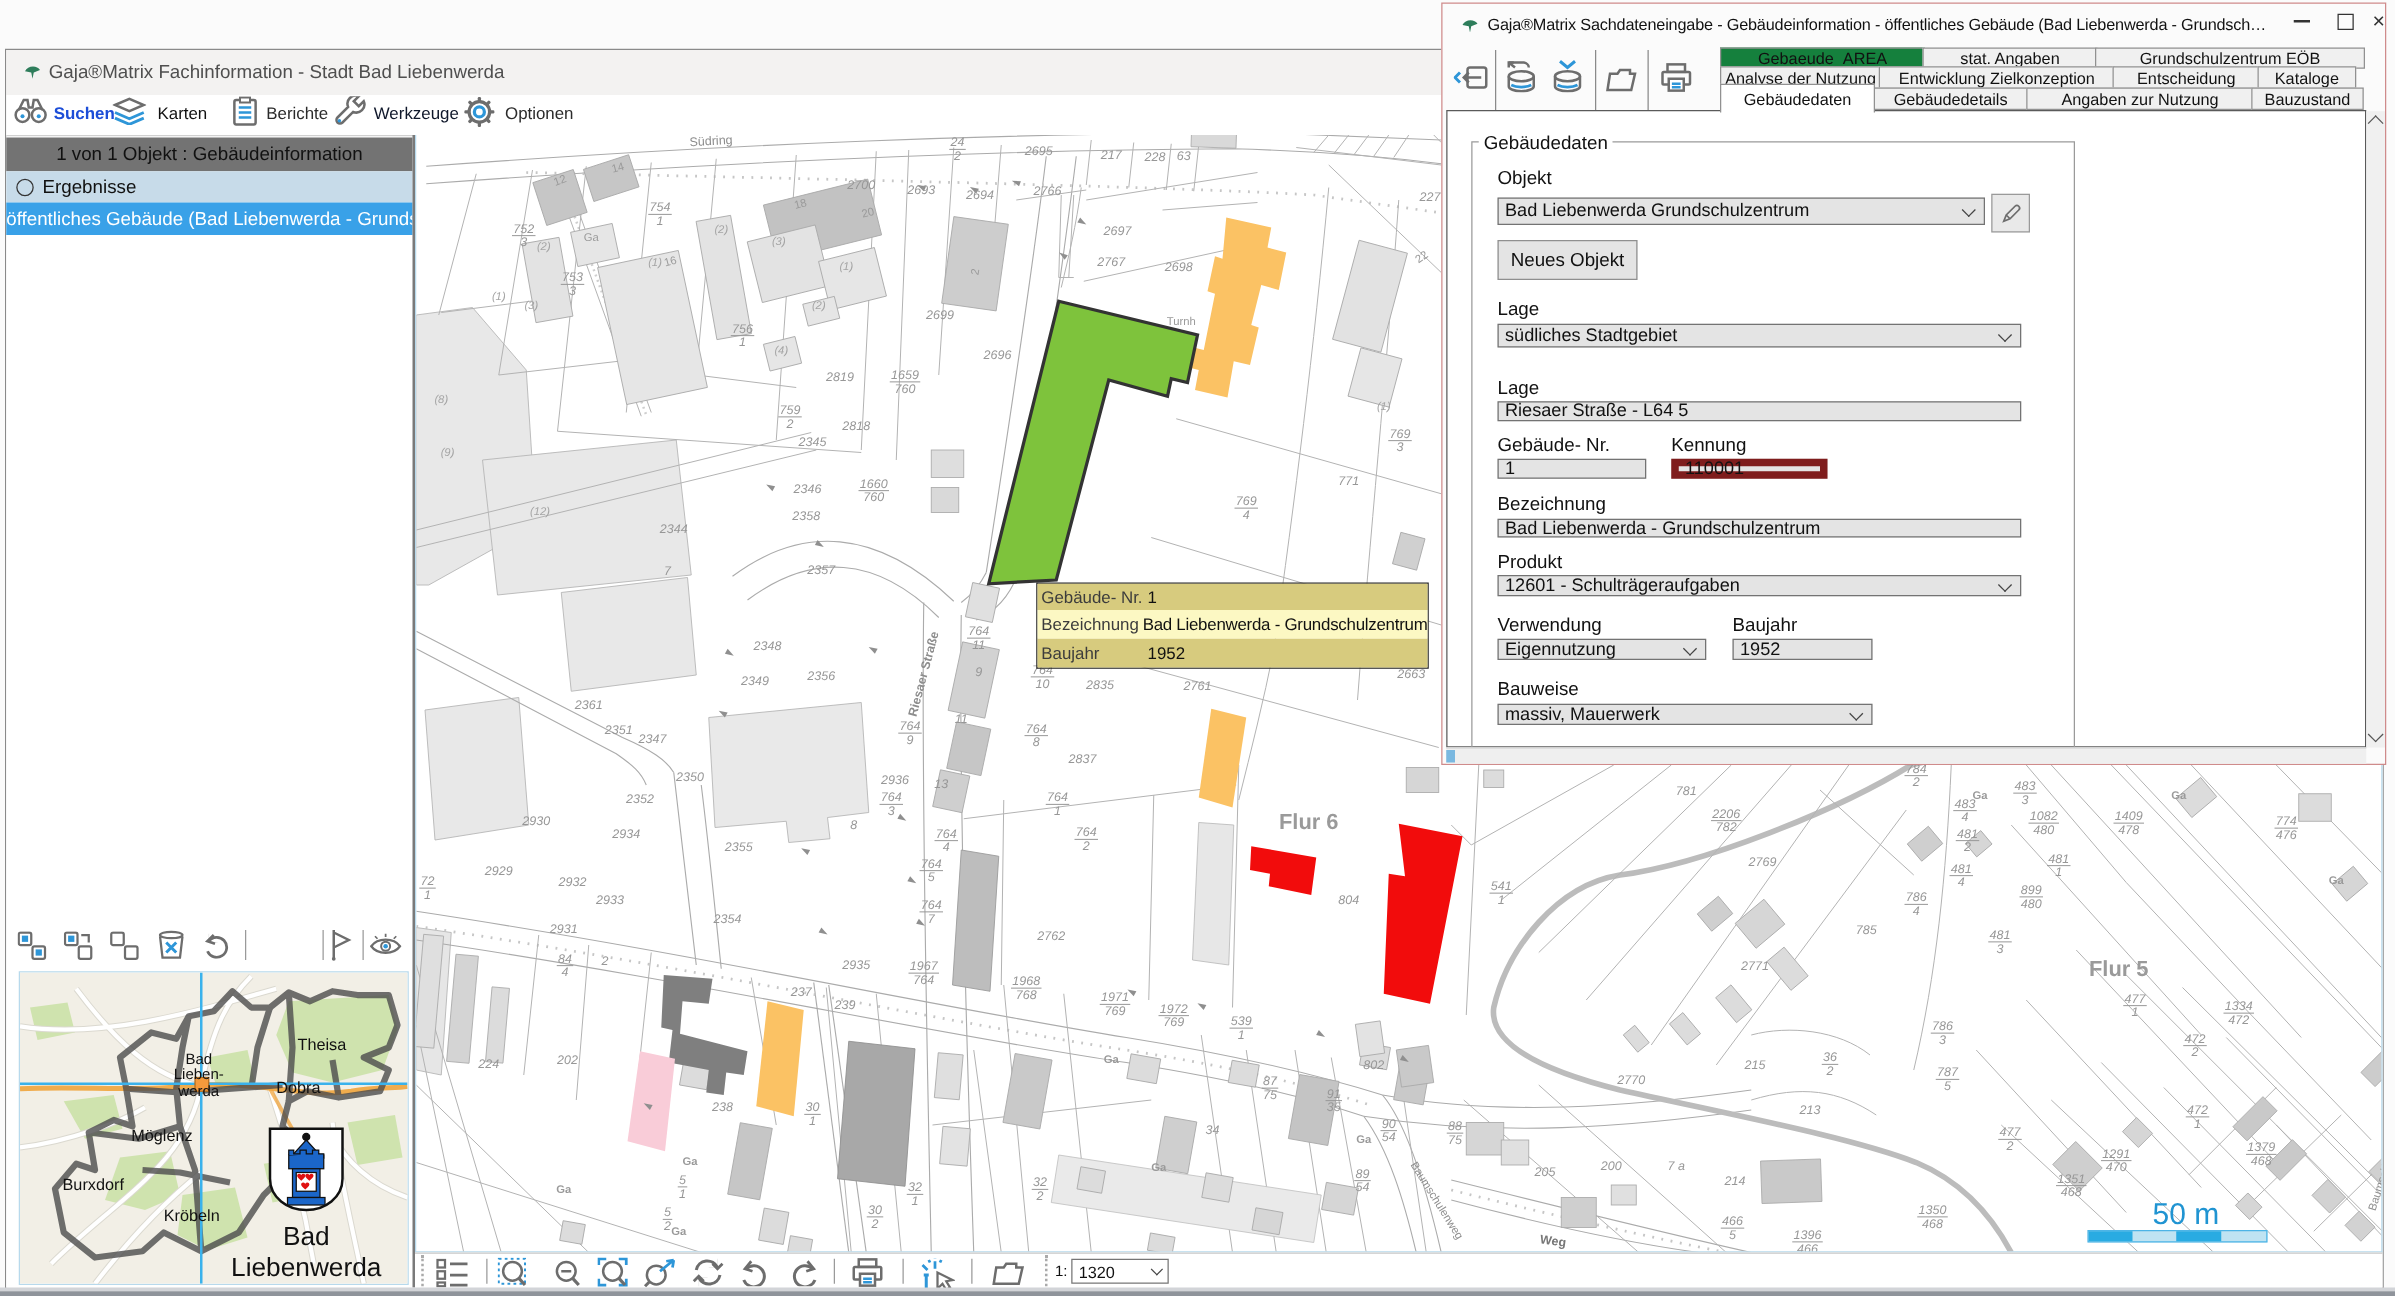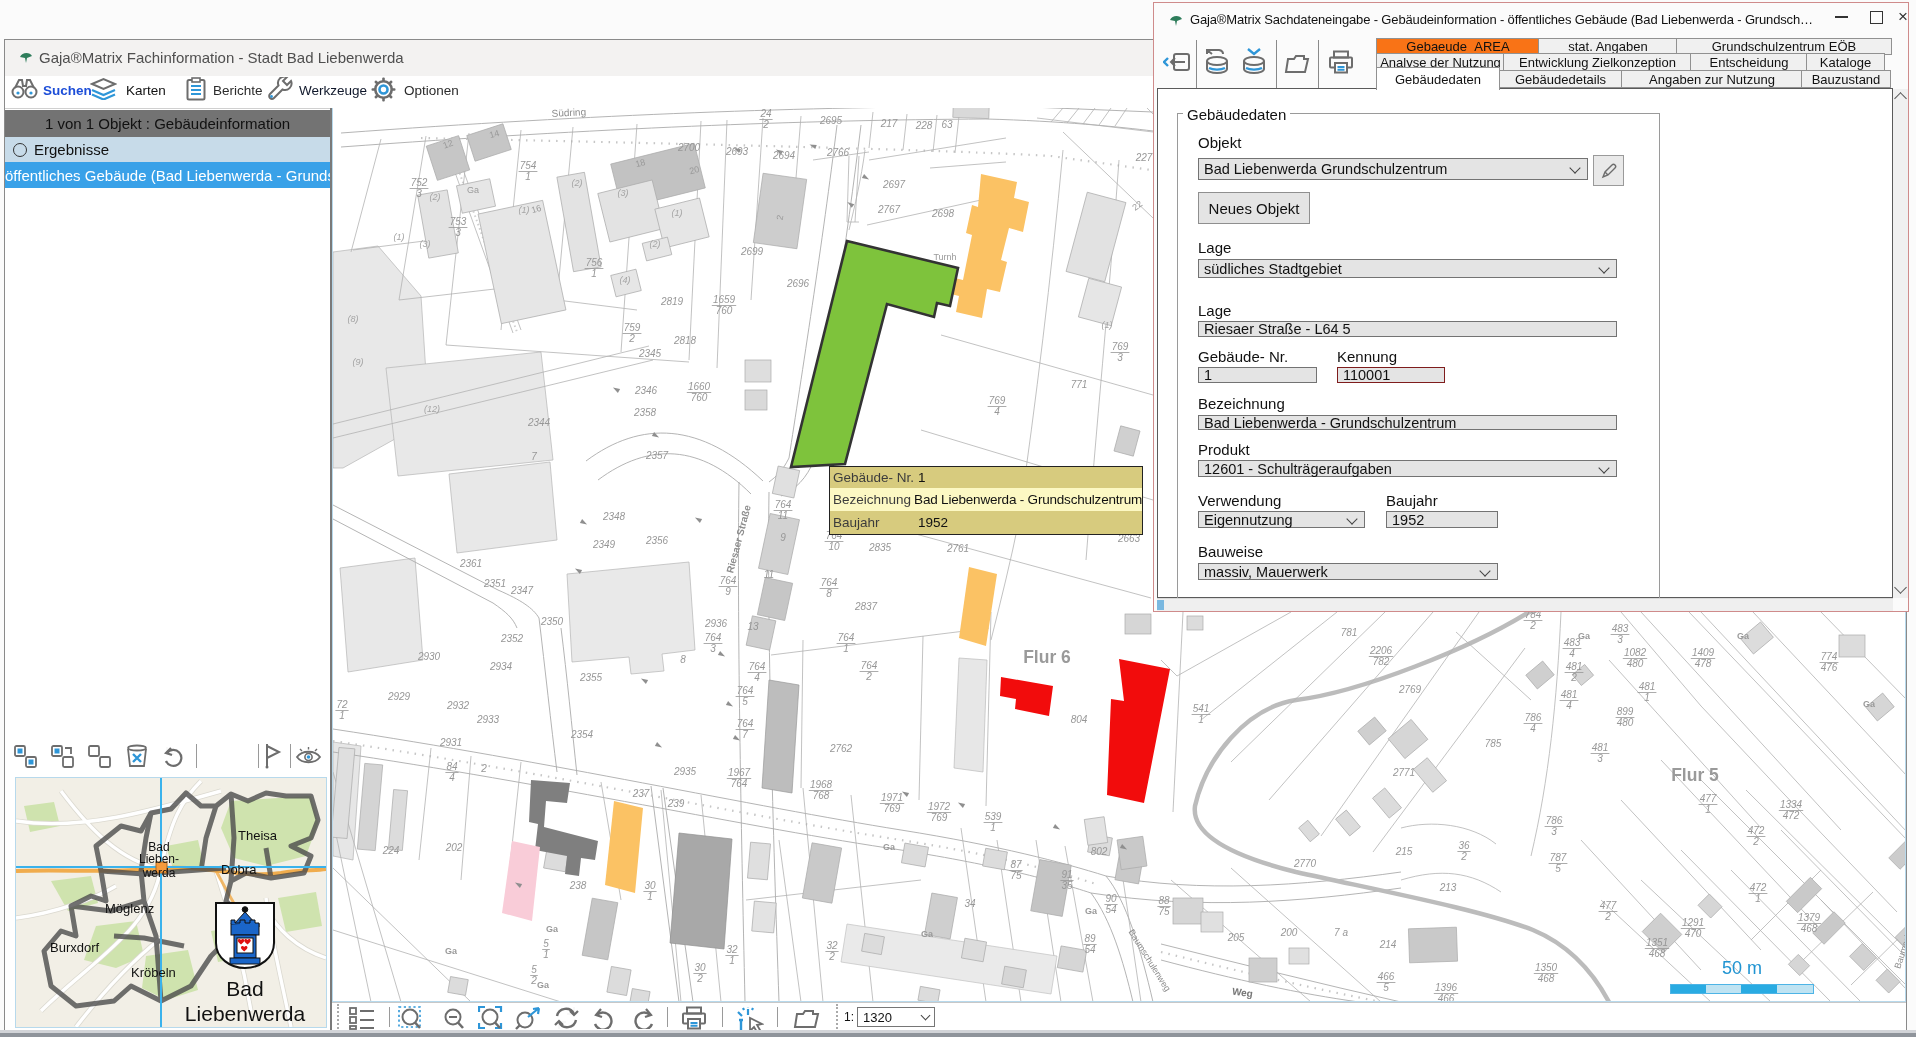--- a/index.html
+++ b/index.html
@@ -625,21 +625,21 @@
             <text x="1445" y="1002.0" font-size="10" fill="#979797" font-style="italic" text-anchor="middle">466</text>
             <text x="1532" y="618" font-size="10" fill="#979797" font-style="italic" text-anchor="middle">784</text>
             <line x1="1522.6" y1="620.5" x2="1541.4" y2="620.5" stroke="#979797" stroke-width="0.8"></line>
             <text x="1532" y="629.0" font-size="10" fill="#979797" font-style="italic" text-anchor="middle">2</text>
           </g>
         </g>
       </g>
     </svg>
   </div>
 
-<div style="position:absolute;left:1722px;top:958px;font-size:18px;color:#2094d2;z-index:4">50 m</div>
+<div style="position:absolute;left:1722px;top:958px;font-size:24px;color:#2094d2;z-index:4">50 m</div>
 <div style="position:absolute;left:1670px;top:984px;width:142px;height:8px;border:1px solid #4db4e6;background:#bfe3f2;z-index:4">
  <div style="position:absolute;left:0;top:0;width:35px;height:8px;background:#29abe2"></div>
  <div style="position:absolute;left:70px;top:0;width:36px;height:8px;background:#29abe2"></div>
 </div>
 <div style="position:absolute;left:829px;top:466px;width:312px;border:1px solid #222;z-index:5;font-size:13.5px;line-height:1;white-space:nowrap">
     <div style="background:#d7cb7e;height:21px;display:flex;align-items:center">
       <span style="width:85px;padding-left:3px;color:#3c3c3c">Gebäude- Nr.</span>
       <span style="color:#111">1</span>
     </div>
     <div style="background:#fcf8c3;height:23px;display:flex;align-items:center">
@@ -862,21 +862,21 @@
   <div style="position:absolute;left:1284px;top:52px"><svg width="27" height="22" viewBox="0 0 27 22" style="">
         <path d="M2,20 L4,7 L10,7 L12,4 L20,4 L20,7 L24,7 L21,20 Z" fill="none" stroke="#6d6d6d" stroke-width="2"></path>
       </svg></div>
   <div style="position:absolute;left:1318px;top:40px;width:1px;height:48px;background:#8a8a8a"></div>
   <div style="position:absolute;left:1328px;top:50px"><svg width="26" height="24" viewBox="0 0 26 24" style="">
         <rect x="6" y="1.5" width="14" height="6" fill="none" stroke="#6d6d6d" stroke-width="2"></rect>
         <rect x="2" y="7.5" width="22" height="10" rx="1" fill="none" stroke="#6d6d6d" stroke-width="2"></rect>
         <rect x="7" y="13" width="12" height="9.5" fill="#ffffff" stroke="#6d6d6d" stroke-width="2"></rect>
         <path d="M9.5,17 L16.5,17 M9.5,19.8 L16.5,19.8" stroke="#2e96d8" stroke-width="2"></path>
       </svg></div>
-  <div style="position:absolute;left:1376px;top:38px;width:162px;height:15px;background:#f97316;border:1px solid #919191;display:flex;align-items:center;justify-content:center;font-size:13px;color:#111">Gebaeude_AREA</div>
+  <div style="position:absolute;left:1376px;top:38px;width:162px;height:15px;background:#15803d;border:1px solid #919191;display:flex;align-items:center;justify-content:center;font-size:13px;color:#111">Gebaeude_AREA</div>
     <div style="position:absolute;left:1538px;top:38px;width:138px;height:15px;background:#f0f0f0;border:1px solid #919191;display:flex;align-items:center;justify-content:center;font-size:13px;color:#111">stat. Angaben</div>
     <div style="position:absolute;left:1676px;top:38px;width:214px;height:15px;background:#f0f0f0;border:1px solid #919191;display:flex;align-items:center;justify-content:center;font-size:13px;color:#111">Grundschulzentrum EÖB</div>
     <div style="position:absolute;left:1376px;top:53px;width:127px;height:16px;background:#f0f0f0;border:1px solid #919191;display:flex;align-items:center;justify-content:center;font-size:13px;color:#111">Analyse der Nutzung</div>
     <div style="position:absolute;left:1503px;top:53px;width:187px;height:16px;background:#f0f0f0;border:1px solid #919191;display:flex;align-items:center;justify-content:center;font-size:13px;color:#111">Entwicklung Zielkonzeption</div>
     <div style="position:absolute;left:1690px;top:53px;width:116px;height:16px;background:#f0f0f0;border:1px solid #919191;display:flex;align-items:center;justify-content:center;font-size:13px;color:#111">Entscheidung</div>
     <div style="position:absolute;left:1806px;top:53px;width:77px;height:16px;background:#f0f0f0;border:1px solid #919191;display:flex;align-items:center;justify-content:center;font-size:13px;color:#111">Kataloge</div>
     <div style="position:absolute;left:1498px;top:70px;width:123px;height:16px;background:#f0f0f0;border:1px solid #919191;display:flex;align-items:center;justify-content:center;font-size:13px;color:#111">Gebäudedetails</div>
     <div style="position:absolute;left:1621px;top:70px;width:180px;height:16px;background:#f0f0f0;border:1px solid #919191;display:flex;align-items:center;justify-content:center;font-size:13px;color:#111">Angaben zur Nutzung</div>
     <div style="position:absolute;left:1801px;top:70px;width:88px;height:16px;background:#f0f0f0;border:1px solid #919191;display:flex;align-items:center;justify-content:center;font-size:13px;color:#111">Bauzustand</div>
     <div style="position:absolute;left:1376px;top:67px;width:122px;height:22px;background:#ffffff;border:1px solid #919191;border-bottom:none;z-index:3;display:flex;align-items:center;justify-content:center;font-size:13px;color:#111">Gebäudedaten</div>
@@ -893,21 +893,21 @@
         </svg>
       </div>
       <div style="position:absolute;left:1198px;top:192px;width:110px;height:30px;background:#e4e4e4;border:1px solid #8f8f8f;font-size:15px;color:#111;display:flex;align-items:center;justify-content:center">Neues Objekt</div>
       <div style="position:absolute;left:1198px;top:239px;font-size:15px;color:#111">Lage</div>
       <div style="position:absolute;left:1198px;top:259px;width:419px;height:19px;background:#e4e4e4;border:1px solid #737373;font-size:14.5px;color:#111;display:flex;align-items:center;padding-left:5px;box-sizing:border-box;">südliches Stadtgebiet<span style="position:absolute;right:8px;top:50%;margin-top:-5px;width:7px;height:7px;border-right:1.6px solid #444;border-bottom:1.6px solid #444;transform:rotate(45deg);"></span></div>
       <div style="position:absolute;left:1198px;top:302px;font-size:15px;color:#111">Lage</div>
       <div style="position:absolute;left:1198px;top:321px;width:419px;height:16px;background:#e4e4e4;border:1px solid #737373;font-size:14.5px;color:#111;display:flex;align-items:center;padding-left:5px;box-sizing:border-box;">Riesaer Straße - L64 5</div>
       <div style="position:absolute;left:1198px;top:348px;font-size:15px;color:#111">Gebäude- Nr.</div>
       <div style="position:absolute;left:1337px;top:348px;font-size:15px;color:#111">Kennung</div>
       <div style="position:absolute;left:1198px;top:367px;width:119px;height:16px;background:#e4e4e4;border:1px solid #737373;font-size:14.5px;color:#111;display:flex;align-items:center;padding-left:5px;box-sizing:border-box;">1</div>
-      <div style="position:absolute;left:1337px;top:367px;width:108px;height:16px;background:#e4e4e4;border:1px solid #7f1d1d;font-size:14.5px;color:#111;display:flex;align-items:center;padding-left:5px;box-sizing:border-box;">110001</div>
+      <div style="position:absolute;left:1337px;top:367px;width:125px;height:16px;background:#e4e4e4;border:6px solid #7f1d1d;font-size:14.5px;color:#111;display:flex;align-items:center;padding-left:5px;box-sizing:border-box;">110001</div>
       <div style="position:absolute;left:1198px;top:395px;font-size:15px;color:#111">Bezeichnung</div>
       <div style="position:absolute;left:1198px;top:415px;width:419px;height:15px;background:#e4e4e4;border:1px solid #737373;font-size:14.5px;color:#111;display:flex;align-items:center;padding-left:5px;box-sizing:border-box;">Bad Liebenwerda - Grundschulzentrum</div>
       <div style="position:absolute;left:1198px;top:441px;font-size:15px;color:#111">Produkt</div>
       <div style="position:absolute;left:1198px;top:460px;width:419px;height:17px;background:#e4e4e4;border:1px solid #737373;font-size:14.5px;color:#111;display:flex;align-items:center;padding-left:5px;box-sizing:border-box;">12601 - Schulträgeraufgaben<span style="position:absolute;right:8px;top:50%;margin-top:-5px;width:7px;height:7px;border-right:1.6px solid #444;border-bottom:1.6px solid #444;transform:rotate(45deg);"></span></div>
       <div style="position:absolute;left:1198px;top:492px;font-size:15px;color:#111">Verwendung</div>
       <div style="position:absolute;left:1386px;top:492px;font-size:15px;color:#111">Baujahr</div>
       <div style="position:absolute;left:1198px;top:511px;width:167px;height:17px;background:#e4e4e4;border:1px solid #737373;font-size:14.5px;color:#111;display:flex;align-items:center;padding-left:5px;box-sizing:border-box;">Eigennutzung<span style="position:absolute;right:8px;top:50%;margin-top:-5px;width:7px;height:7px;border-right:1.6px solid #444;border-bottom:1.6px solid #444;transform:rotate(45deg);"></span></div>
       <div style="position:absolute;left:1386px;top:511px;width:112px;height:17px;background:#e4e4e4;border:1px solid #737373;font-size:14.5px;color:#111;display:flex;align-items:center;padding-left:5px;box-sizing:border-box;">1952</div>
       <div style="position:absolute;left:1198px;top:543px;font-size:15px;color:#111">Bauweise</div>
       <div style="position:absolute;left:1198px;top:563px;width:300px;height:17px;background:#e4e4e4;border:1px solid #737373;font-size:14.5px;color:#111;display:flex;align-items:center;padding-left:5px;box-sizing:border-box;">massiv, Mauerwerk<span style="position:absolute;right:8px;top:50%;margin-top:-5px;width:7px;height:7px;border-right:1.6px solid #444;border-bottom:1.6px solid #444;transform:rotate(45deg);"></span></div>

